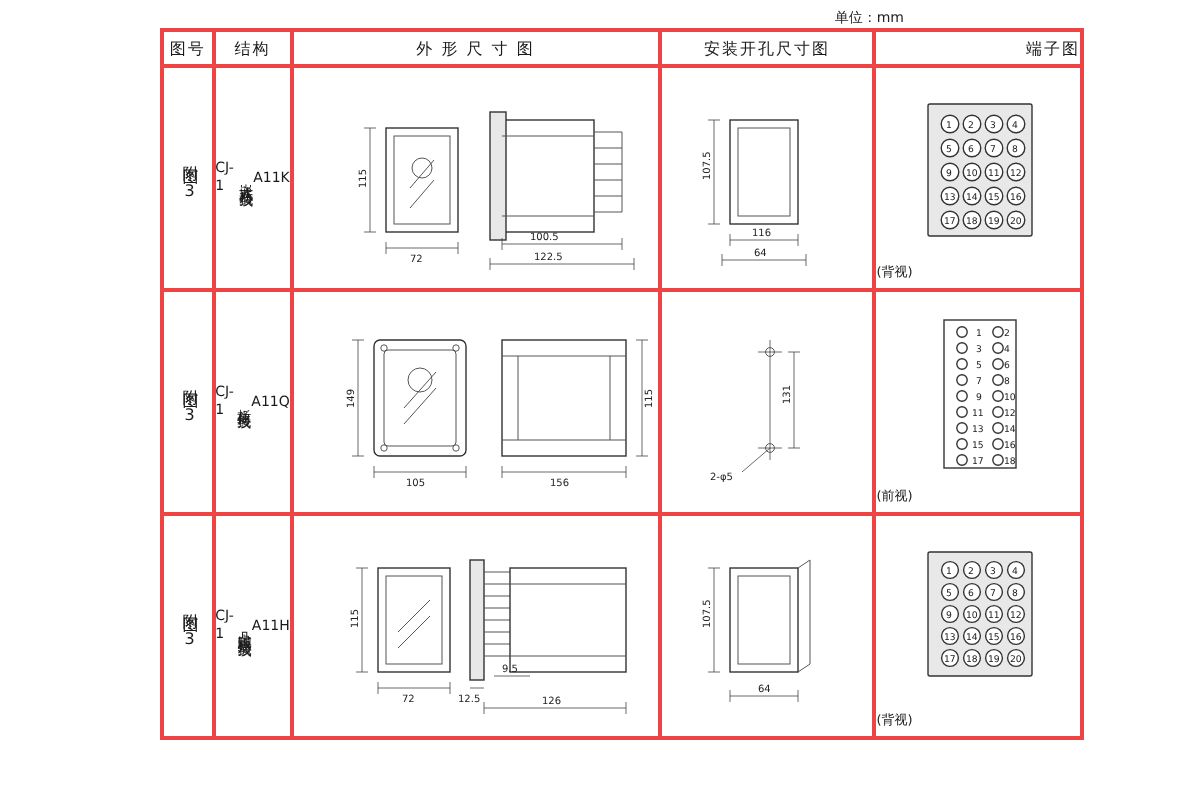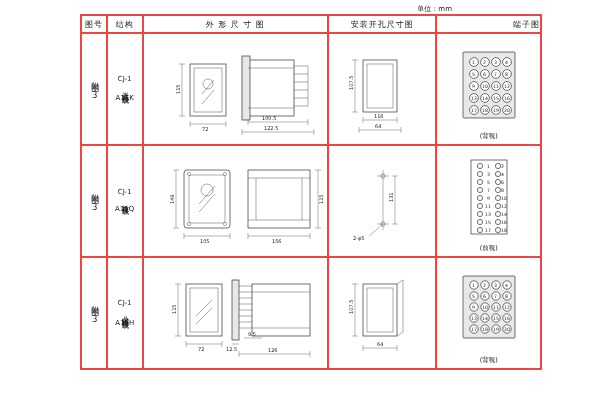--- a/index.html
+++ b/index.html
@@ -10,26 +10,26 @@
   table.main th,table.main td{border:2px solid #ef4444;padding:0;vertical-align:middle;}
   table.main th{font-size:8px;font-weight:normal;height:16px;letter-spacing:1px;}
   .c-no{width:24px;}
   .c-st{width:34px;}
   .c-out{width:186px;}
   .c-inst{width:108px;}
   .c-term{width:104px;text-align:right;}
   .rowcell{height:110px;}
   .vert{writing-mode:vertical-rl;text-orientation:upright;font-size:8px;line-height:1.35;letter-spacing:2px;margin:0 auto;}
   .cellcenter{text-align:center;}
-  .stack{display:flex;flex-direction:column;align-items:center;justify-content:center;height:100%;font-size:7px;line-height:1.25;}
+  .stack{display:flex;flex-direction:row;align-items:center;justify-content:center;height:100%;font-size:7px;line-height:1.25;}
   .stack .code{font-size:7px;letter-spacing:0;}
   .stack .vmid{writing-mode:vertical-rl;text-orientation:upright;letter-spacing:1px;margin:2px 0;}
   .drawwrap{position:relative;width:100%;height:110px;}
   .drawwrap svg{position:absolute;left:0;top:0;}
-  .cap{position:absolute;bottom:3px;width:100%;text-align:center;font-size:6.5px;color:#222;}
+  .cap{position:absolute;bottom:3px;width:100%;font-size:6.5px;color:#222;}
   svg .lnt{stroke:#555;stroke-width:.5;fill:none;}
   svg .dim{stroke:#444;stroke-width:.4;fill:none;}
   svg .fillg{fill:#e8e8e8;stroke:#333;stroke-width:.7;}
   svg .fillw{fill:#ffffff;stroke:#333;stroke-width:.7;}
   svg text{font-family:"DejaVu Sans","Liberation Sans",sans-serif;fill:#222;}
   .tnum{font-size:4.6px;}
   .dnum{font-size:5px;}
 </style>
 </head>
 <body>

